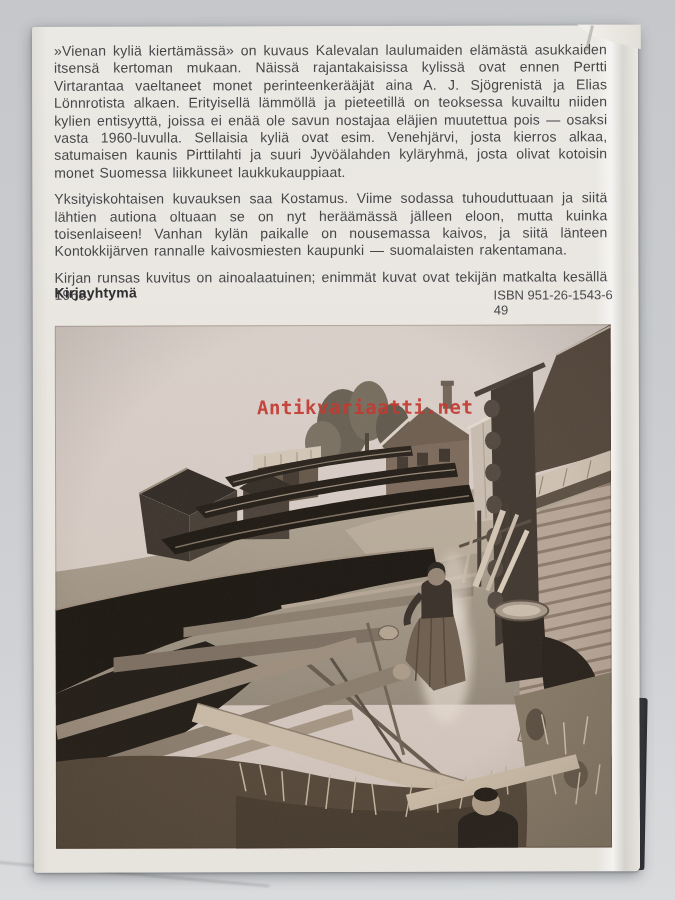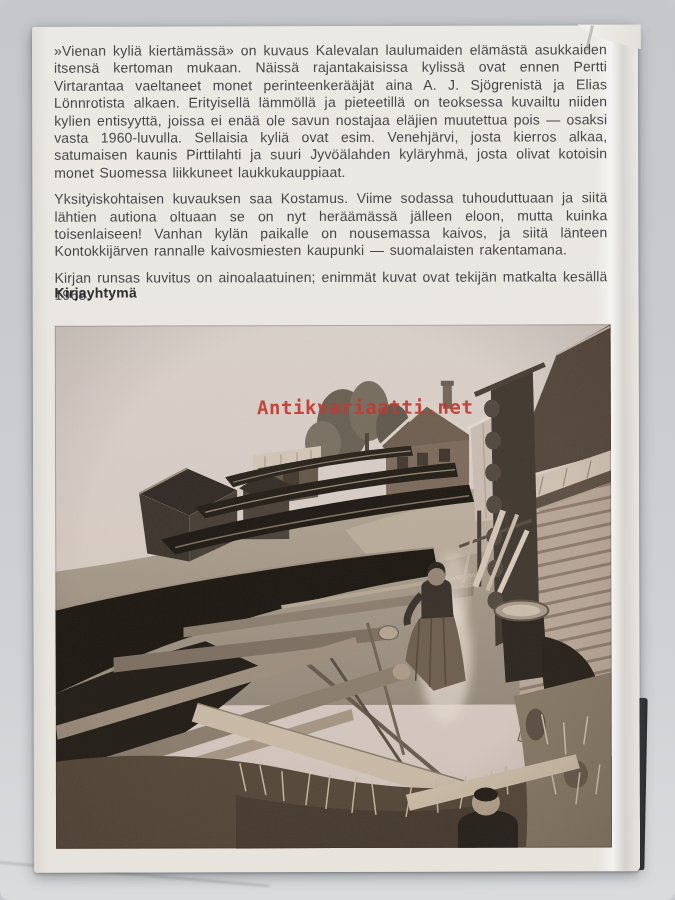--- a/index.html
+++ b/index.html
@@ -1,18 +1,18 @@
 <!DOCTYPE html>
 <html><head>
 <meta charset="utf-8">
 <style>
   html,body{margin:0;padding:0;background:#c7c9cc;}
   .stage{position:relative;width:675px;height:900px;overflow:hidden;
          background:linear-gradient(180deg,#c5c7ca 0%,#c9cbce 40%,#cfd1d4 70%,#d9dbdd 100%);
-         font-family:"Liberation Sans",sans-serif;border-radius:9px;}
+         font-family:"Liberation Sans",sans-serif;}
   .table-crease{position:absolute;left:-30px;top:872px;width:300px;height:2px;
          background:rgba(110,112,116,.35);transform:rotate(5deg);filter:blur(1px);}
   .pages-edge{position:absolute;left:629px;top:698px;width:17px;height:172px;
          background:linear-gradient(90deg,#5a5b60,#37383d 60%,#2c2d31);
          transform:rotate(1.1deg);border-radius:0 3px 3px 0;}
   .book-cover{position:absolute;left:33px;top:26px;width:606px;height:846px;
          background:
            linear-gradient(90deg,rgba(0,0,0,.05),rgba(0,0,0,0) 2.5%,rgba(0,0,0,0) 93%,
              rgba(255,255,255,.55) 95.5%,rgba(0,0,0,.08) 97.5%,rgba(0,0,0,0) 100%),
            linear-gradient(180deg,#ebe9e4 0%,#e9e6e0 45%,#e7e4de 100%);
@@ -48,20 +48,24 @@
     <div class="crease-line"></div>
 
     <div class="blurb">
       <p>»Vienan kyliä kiertämässä» on kuvaus Kalevalan laulumaiden elämästä asukkaiden itsensä kertoman mukaan. Näissä rajantakaisissa kylissä ovat ennen Pertti Virtarantaa vaeltaneet monet perinteenkerääjät aina A. J. Sjögrenistä ja Elias Lönnrotista alkaen. Erityisellä lämmöllä ja pieteetillä on teoksessa kuvailtu niiden kylien entisyyttä, joissa ei enää ole savun nostajaa eläjien muutettua pois — osaksi vasta 1960-luvulla. Sellaisia kyliä ovat esim. Venehjärvi, josta kierros alkaa, satumaisen kaunis Pirttilahti ja suuri Jyvöälahden kyläryhmä, josta olivat kotoisin monet Suomessa liikkuneet laukkukauppiaat.</p>
       <p>Yksityiskohtaisen kuvauksen saa Kostamus. Viime sodassa tuhouduttuaan ja siitä lähtien autiona oltuaan se on nyt heräämässä jälleen eloon, mutta kuinka toisenlaiseen! Vanhan kylän paikalle on nousemassa kaivos, ja siitä länteen Kontokkijärven rannalle kaivosmiesten kaupunki — suomalaisten rakentamana.</p>
       <p>Kirjan runsas kuvitus on ainoalaatuinen; enimmät kuvat ovat tekijän matkalta kesällä 1968.</p>
     </div>
 
     <div class="publisher">Kirjayhtymä</div>
 
+    <div class="isbn">
+      <div>ISBN 951-26-1543-6</div>
+      <div>49</div>
+    </div>
 
     <div class="cover-photo">
       <svg width="556" height="523" viewBox="0 0 556 523">
         <defs>
           <linearGradient id="skyG" x1="0" y1="0" x2="0" y2="1">
             <stop offset="0" stop-color="#dad0ca"></stop>
               <stop offset=".55" stop-color="#d6cac2"></stop>
             <stop offset="1" stop-color="#cfc2b9"></stop>
           </linearGradient>
           <linearGradient id="hillG" x1="0" y1="0" x2="0" y2="1">

